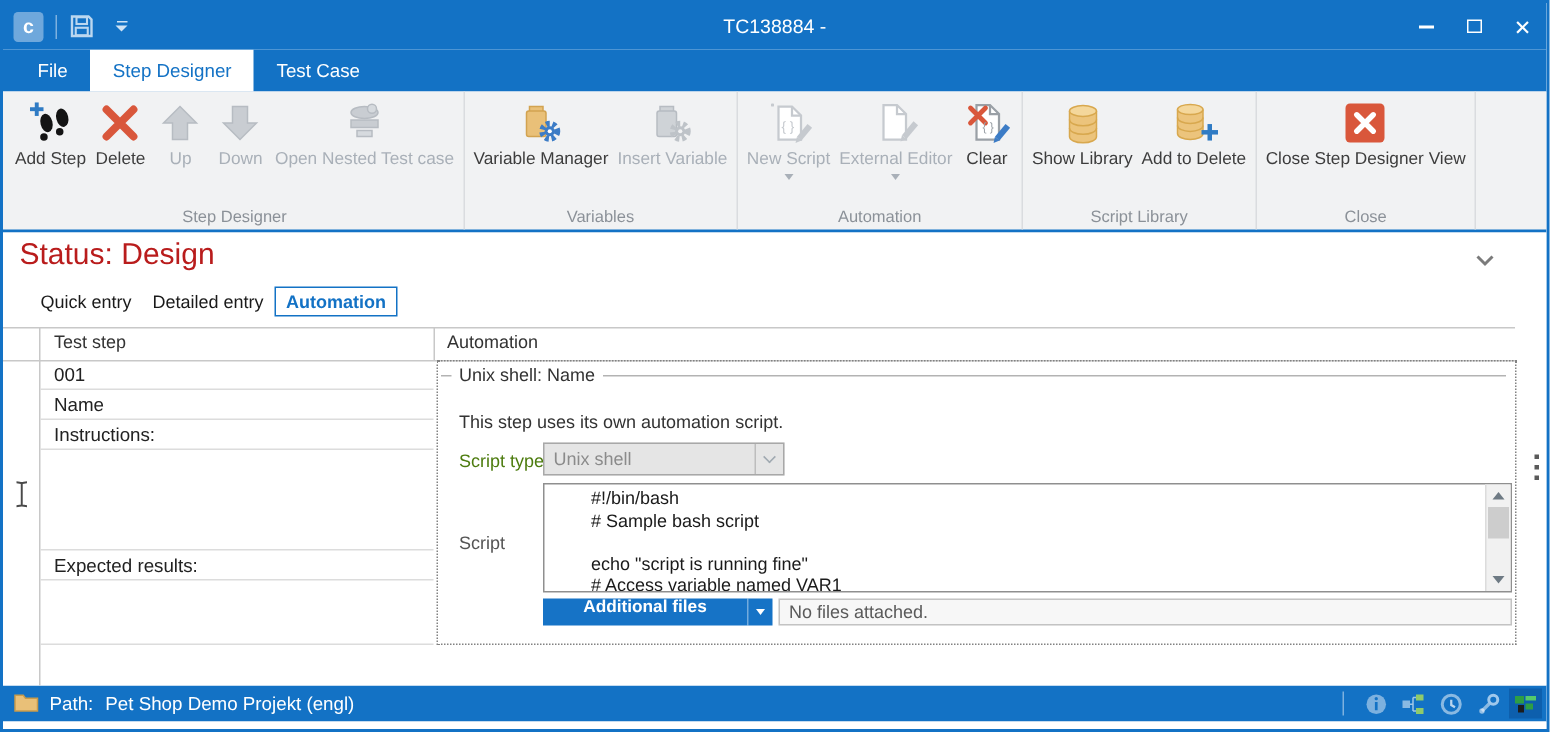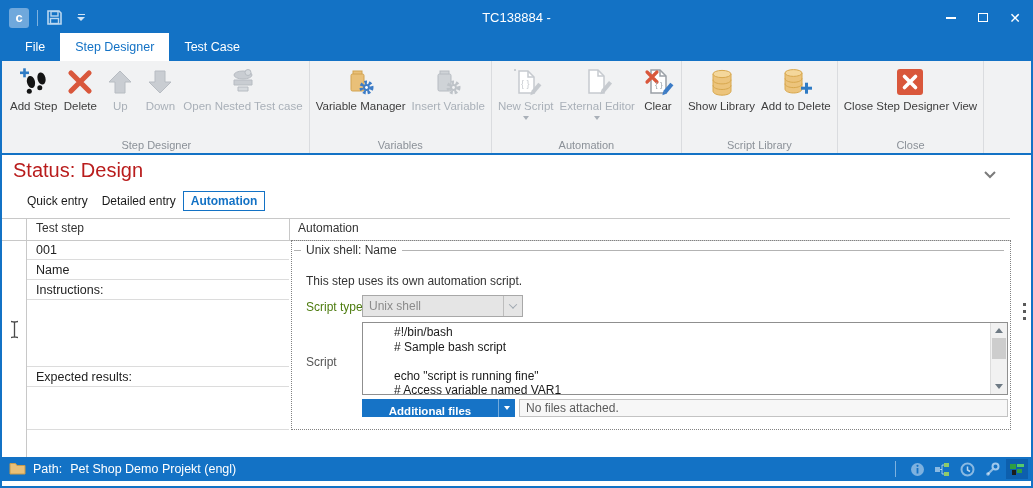--- a/index.html
+++ b/index.html
@@ -77,21 +77,21 @@
   .script-label { position:absolute; left:14px; top:114px; font-size:12px; color:#555; }
   .script-box { position:absolute; left:70px; top:81px; width:646px; height:73px; border:1px solid #8F8F8F; background:#fff; display:flex;padding-left:25px; }
   .script-text { flex:1; padding:2px 6px; font-size:12px; line-height:14.5px; color:#1a1a1a; white-space:pre-wrap; overflow:hidden; }
   .sbar { width:17px; background:#F1F1F1; border-left:1px solid #DCDCDC; position:relative; }
   .sbar .sbtn { position:absolute; left:0; width:100%; height:15px; display:flex; align-items:center; justify-content:center; }
   .sbtn.up { top:0; } .sbtn.down { bottom:0; }
   .tri-up { width:0; height:0; border-left:4px solid transparent; border-right:4px solid transparent; border-bottom:5px solid #6E7A84; }
   .tri-down { width:0; height:0; border-left:4px solid transparent; border-right:4px solid transparent; border-top:5px solid #6E7A84; }
   .sthumb { position:absolute; left:1px; top:15px; width:14px; height:21px; background:#CDCDCD; }
 
-  .addfiles-btn { position:absolute; left:70px; top:158px; width:153px; height:18px; background:#1673C6; display:flex; align-items:flex-end; }
+  .addfiles-btn { position:absolute; left:70px; top:158px; width:153px; height:18px; background:#1673C6; display:flex; align-items:flex-start; }
   .addfiles-label { flex:1; text-align:center; color:#fff; font-size:11.5px; font-weight:bold; }
   .addfiles-caret { width:17px; height:100%; border-left:1px solid rgba(255,255,255,.4); display:flex; align-items:center; justify-content:center; }
   .addfiles-caret .v { width:0; height:0; border-left:3.5px solid transparent; border-right:3.5px solid transparent; border-top:4px solid #fff; }
   .attach-field { position:absolute; left:227px; top:158px; width:489px; height:18px; background:#F7F7F7; border:1px solid #C3C3C3; font-size:12px; color:#5A5A5A; display:flex; align-items:center; padding-left:6px;text-align:right; }
 
   .grip { position:absolute; right:5px; top:148px; display:flex; flex-direction:column; gap:4px; }
   .grip span { width:3px; height:3px; background:#5a5a5a; display:block; }
 
   
   .statusbar { height:24px; background:#1372C5; flex:0 0 24px; display:flex; align-items:center; color:#fff; font-size:12.5px; margin-top:auto; }

